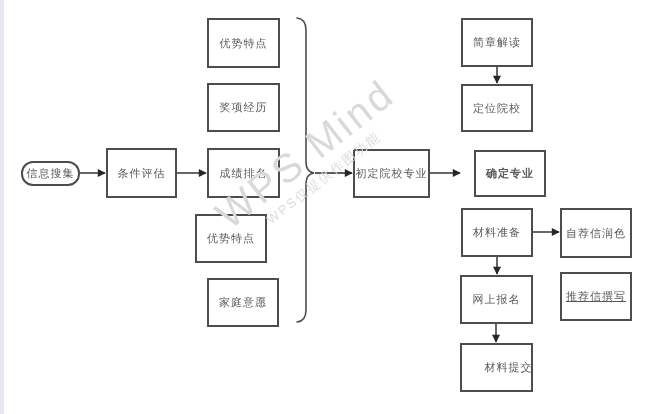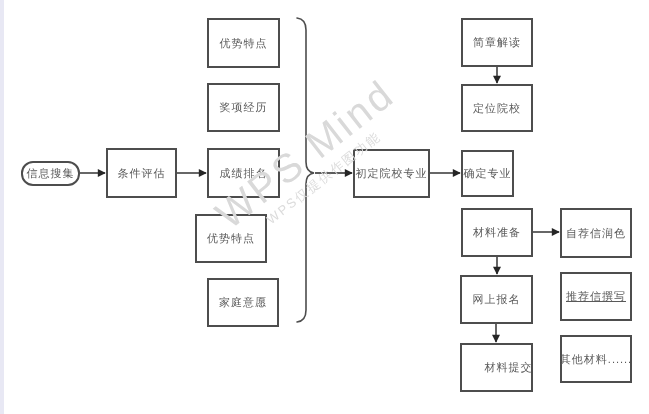--- a/index.html
+++ b/index.html
@@ -83,27 +83,26 @@
       <div class="node" style="left: 21px; top: 161px; width: 59px; height: 25px; border-radius: 12px;">信息搜集</div>
       <div class="node" style="left: 106px; top: 148px; width: 71px; height: 50px;">条件评估</div>
       <div class="node" style="left: 207px; top: 18px; width: 73px; height: 50px;">优势特点</div>
       <div class="node" style="left: 207px; top: 83px; width: 73px; height: 49px;">奖项经历</div>
       <div class="node" style="left: 207px; top: 148px; width: 73px; height: 50px; text-align: center;">成绩排名</div>
       <div class="node" style="left: 195px; top: 214px; width: 72px; height: 49px;">优势特点</div>
       <div class="node" style="left: 207px; top: 278px; width: 72px; height: 49px;">家庭意愿</div>
       <div class="node" style="left: 353px; top: 149px; width: 77px; height: 49px;">初定院校专业</div>
       <div class="node" style="left: 461px; top: 18px; width: 72px; height: 49px;">简章解读</div>
       <div class="node" style="left: 461px; top: 84px; width: 72px; height: 48px;">定位院校</div>
-      <div class="node" style="left: 461px; top: 150px; width: 53px; height: 47px;">确定专业</div>
+      <div class="node" style="left: 474px; top: 150px; width: 72px; height: 47px; font-weight: bold;">确定专业</div>
       <div class="node" style="left: 461px; top: 208px; width: 72px; height: 49px;">材料准备</div>
       <div class="node" style="left: 460px; top: 275px; width: 73px; height: 49px;">网上报名</div>
       <div class="node" style="left: 460px; top: 343px; width: 73px; height: 49px; padding-left: 24px;">材料提交</div>
       <div class="node" style="left: 560px; top: 208px; width: 72px; height: 50px;">自荐信润色</div>
       <div class="node" style="left: 560px; top: 272px; width: 72px; height: 49px; text-decoration: underline;">推荐信撰写</div>
-      <div class="node" style="left: 560px; top: 335px; width: 72px; height: 48px;">其他材料......</div>
     </div>
 
   <svg id="connectors" width="649" height="414" viewBox="0 0 649 414" xmlns="http://www.w3.org/2000/svg">
     <defs>
       <marker id="arrowhead" viewBox="0 0 10 10" refX="9" refY="5" markerWidth="9" markerHeight="8" markerUnits="userSpaceOnUse" orient="auto">
         <path d="M0,0 L10,5 L0,10 z" fill="#262626"></path>
       </marker>
     </defs>
     <path id="brace-path" fill="none" stroke="#4d4d4d" stroke-width="1.6" stroke-linecap="round" d="M297,18 Q306,19 306,30 L306,162 Q306,172 314,173 Q306,174 306,184 L306,310 Q306,321 297,322"></path>
   <line x1="80" y1="173" x2="105" y2="173" stroke="#262626" stroke-width="1.4" marker-end="url(#arrowhead)"></line>

